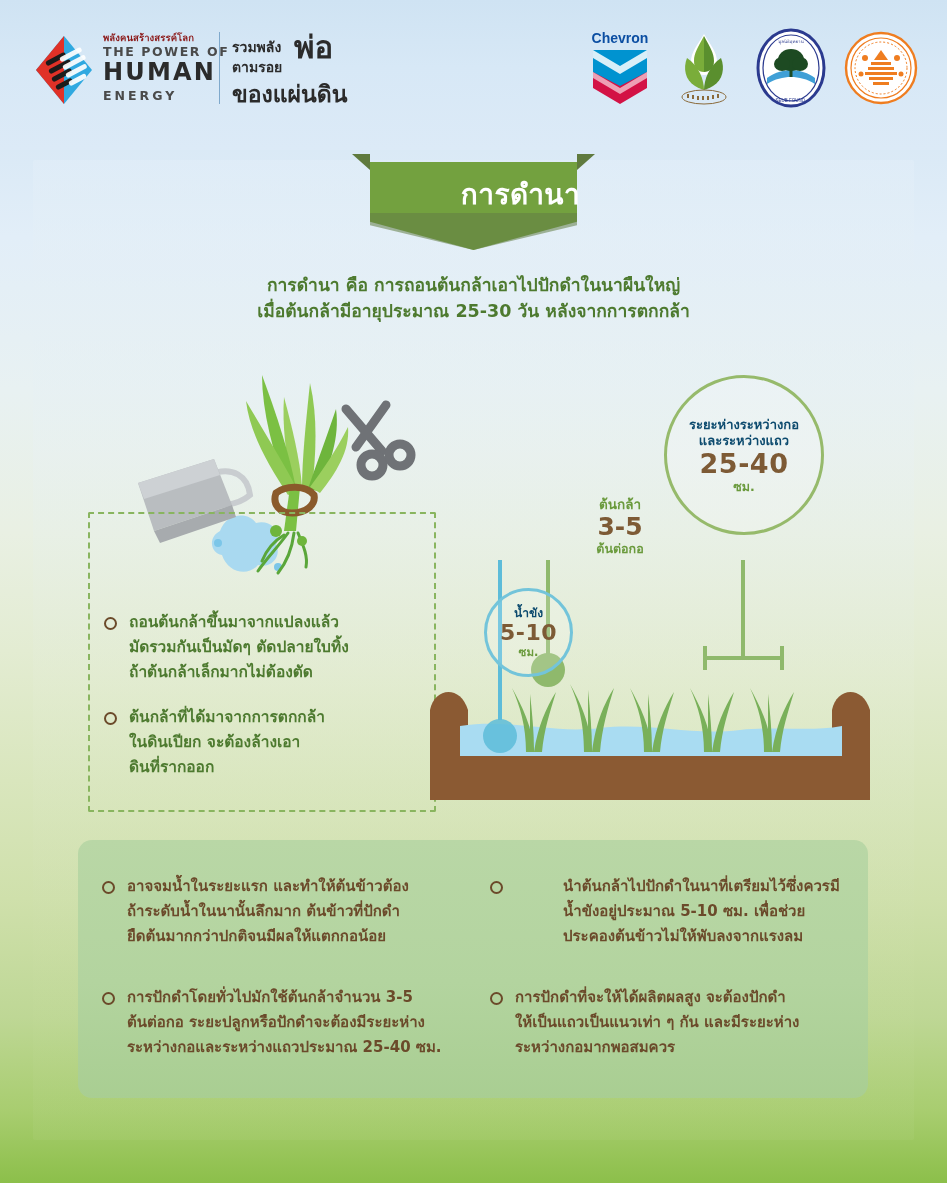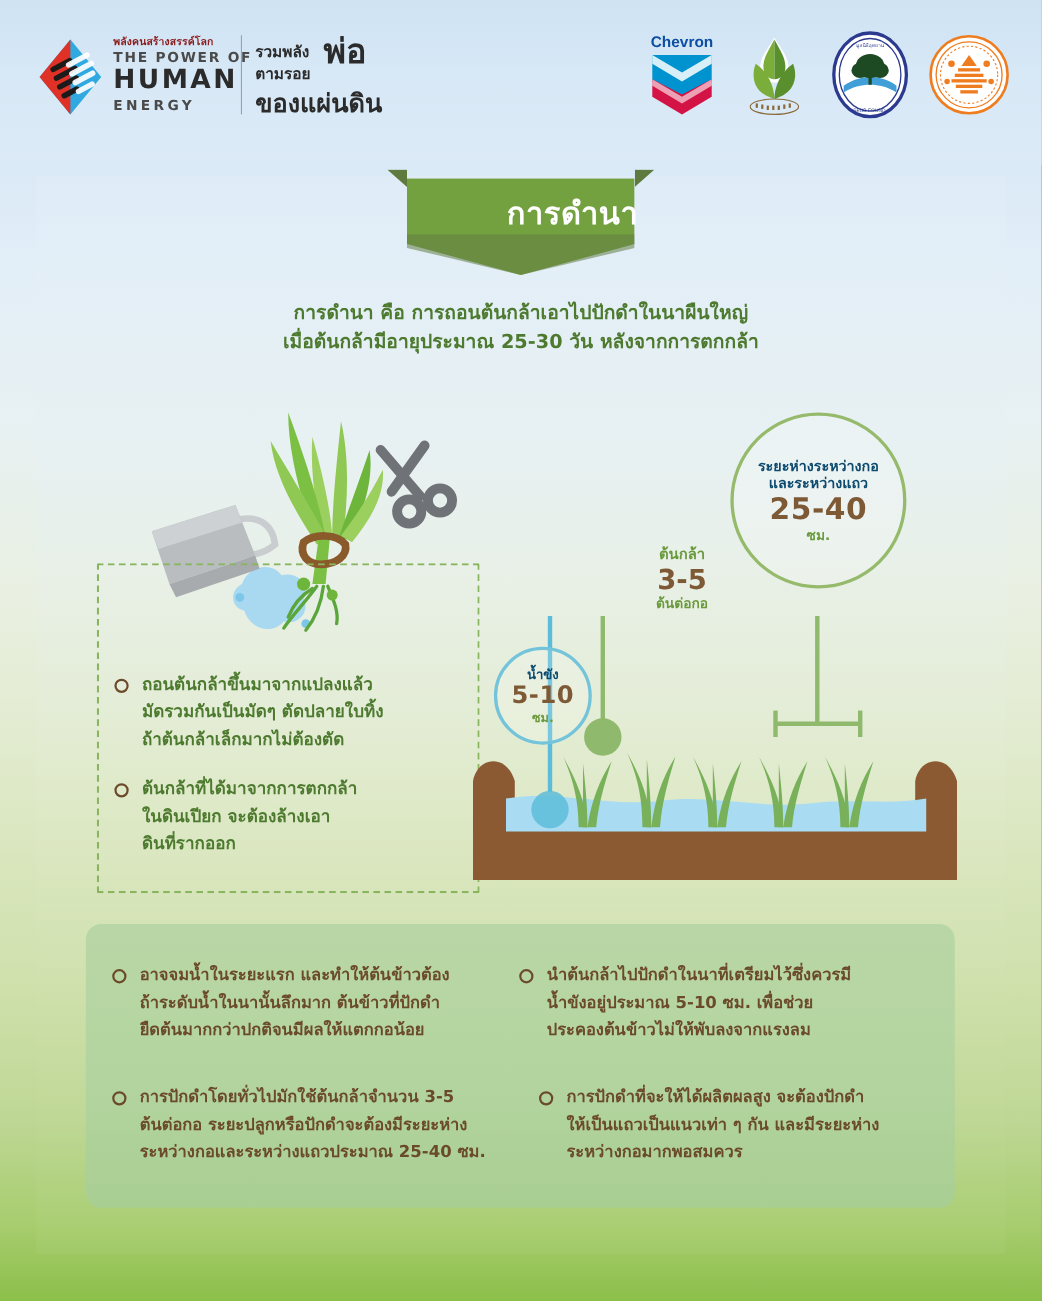--- a/index.html
+++ b/index.html
@@ -393,21 +393,21 @@
     <div class="c-num">25-40</div>
     <div class="c-unit">ซม.</div>
   </div>
 
   <div class="lbl-free" style="left:553px;top:496px;width:134px;">
     <div class="lf-title">ต้นกล้า</div>
     <div class="lf-num">3-5</div>
     <div class="lf-unit">ต้นต่อกอ</div>
   </div>
 
-  <div class="circle c-blue" style="left:449px;top:588px;width:83px;height:83px;">
+  <div class="circle c-blue" style="left:484px;top:588px;width:83px;height:83px;">
     <div class="c-lbl" style="font-size:12px;">น้ำขัง</div>
     <div class="c-num" style="font-size:22px;line-height:24px;">5-10</div>
     <div class="c-unit" style="font-size:11.5px;">ซม.</div>
   </div>
 
   <div class="green-panel"></div>
 
   <div class="bullet-row" style="left:102px;top:874px;width:370px;">
     <div class="bdot"></div>
     <div class="panel-txt">
@@ -419,21 +419,21 @@
 
   <div class="bullet-row" style="left:102px;top:985px;width:370px;">
     <div class="bdot"></div>
     <div class="panel-txt">
       <span class="ln">การปักดำโดยทั่วไปมักใช้ต้นกล้าจำนวน 3-5</span>
       <span class="ln">ต้นต่อกอ ระยะปลูกหรือปักดำจะต้องมีระยะห่าง</span>
       <span class="ln">ระหว่างกอและระหว่างแถวประมาณ 25-40 ซม.</span>
     </div>
   </div>
 
-  <div class="bullet-row" style="left:472px;top:874px;width:370px;">
+  <div class="bullet-row" style="left:490px;top:874px;width:370px;gap:48px;">
     <div class="bdot"></div>
     <div class="panel-txt">
       <span class="ln">นำต้นกล้าไปปักดำในนาที่เตรียมไว้ซึ่งควรมี</span>
       <span class="ln">น้ำขังอยู่ประมาณ 5-10 ซม. เพื่อช่วย</span>
       <span class="ln">ประคองต้นข้าวไม่ให้พับลงจากแรงลม</span>
     </div>
   </div>
 
   <div class="bullet-row" style="left:490px;top:985px;width:370px;">
     <div class="bdot"></div>

